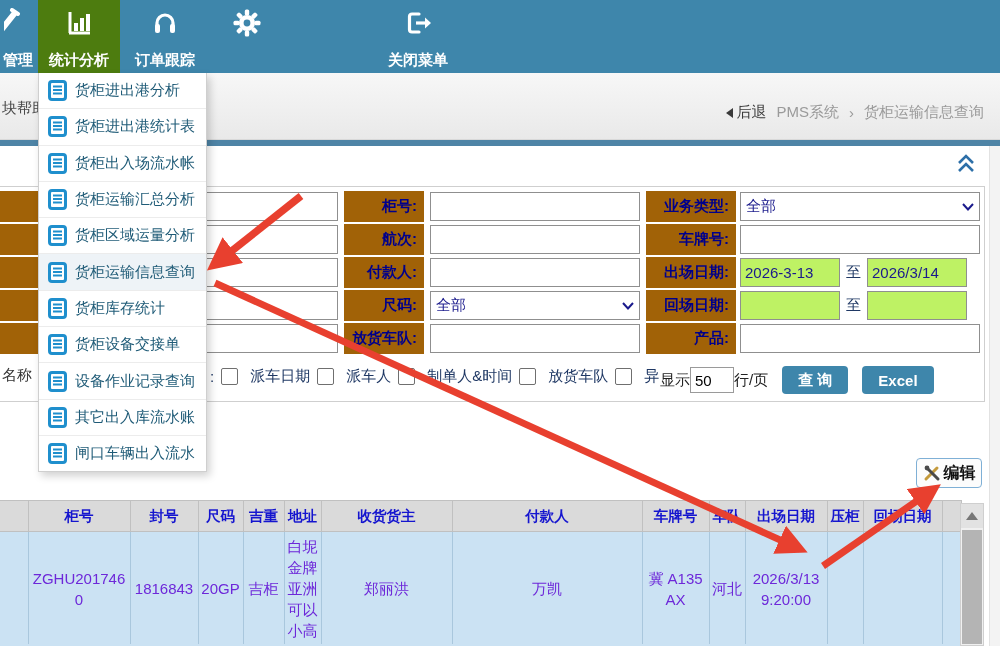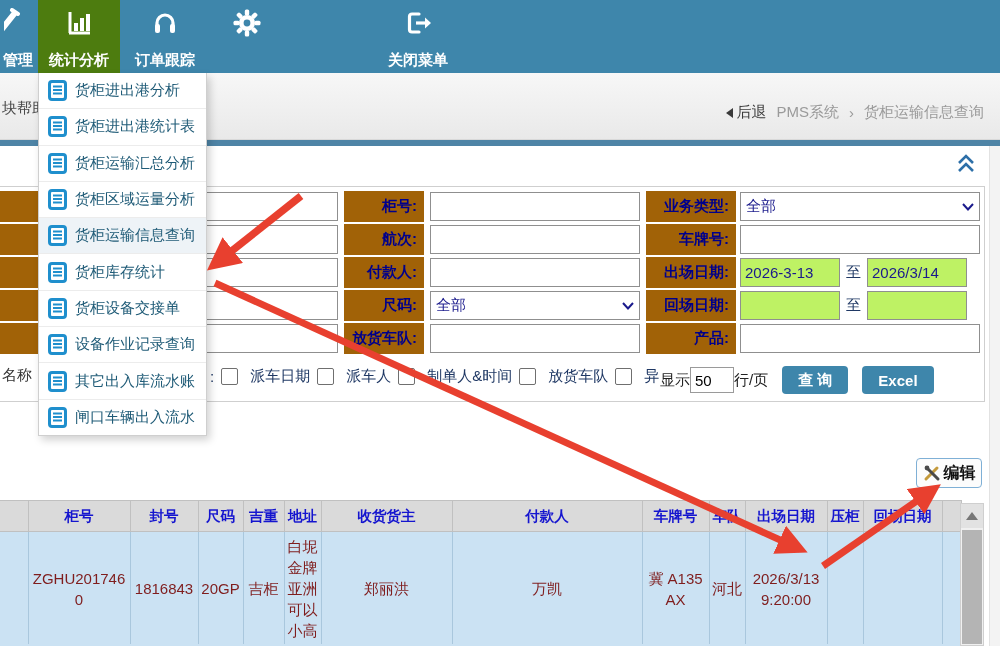--- a/index.html
+++ b/index.html
@@ -82,21 +82,21 @@
             cursor:pointer;box-sizing:border-box;}
 
   
   table.grid{position:absolute;left:0;top:500px;width:961px;border-collapse:collapse;
              table-layout:fixed;}
   table.grid th{height:28px;background:#dadada;border:1px solid #c0c0c0;border-left:none;
                 font-size:14.5px;font-weight:bold;color:#1515cf;text-align:center;
                 overflow:hidden;white-space:nowrap;}
   table.grid th:first-child{border-left:none;}
   table.grid td{height:113px;background:#cbe2f3;border-right:1px solid #a9c7dd;
-                border-bottom:2px solid #fff;font-size:15px;color:#7f1d1d;text-align:center;
+                border-bottom:2px solid #fff;font-size:15px;color:#6d28d9;text-align:center;
                 vertical-align:middle;padding:0 2px;line-height:21px;word-break:break-all;
                 overflow:hidden;}
   .row-sliver{position:absolute;left:0;top:644px;width:961px;height:2px;background:#cbe2f3;}
 
   
   .vscroll{position:absolute;left:960px;top:503px;width:24px;height:143px;background:#f0f0f0;
            border:1px solid #cfcfcf;box-sizing:border-box;}
   .vscroll-btn{position:absolute;left:0;top:0;width:22px;height:24px;background:#e2e2e2;
                display:flex;align-items:center;justify-content:center;cursor:pointer;}
   .tri-up{width:0;height:0;border-left:6px solid transparent;border-right:6px solid transparent;
@@ -437,20 +437,27 @@
           <rect x="1.5" y="1.5" width="16" height="18" rx="2.5" stroke="#1f8fcd" stroke-width="3" fill="#fff"></rect>
           <path d="M5 6.5 h9 M5 10 h9 M5 13.5 h9" stroke="#1f8fcd" stroke-width="1.8"></path>
         </svg>
         <span>货柜进出港统计表</span>
       </div>
     <div class="menu-item">
         <svg width="19" height="21" viewBox="0 0 19 21">
           <rect x="1.5" y="1.5" width="16" height="18" rx="2.5" stroke="#1f8fcd" stroke-width="3" fill="#fff"></rect>
           <path d="M5 6.5 h9 M5 10 h9 M5 13.5 h9" stroke="#1f8fcd" stroke-width="1.8"></path>
         </svg>
+        <span>货柜出入场流水帐</span>
+      </div>
+    <div class="menu-item">
+        <svg width="19" height="21" viewBox="0 0 19 21">
+          <rect x="1.5" y="1.5" width="16" height="18" rx="2.5" stroke="#1f8fcd" stroke-width="3" fill="#fff"></rect>
+          <path d="M5 6.5 h9 M5 10 h9 M5 13.5 h9" stroke="#1f8fcd" stroke-width="1.8"></path>
+        </svg>
         <span>货柜运输汇总分析</span>
       </div>
     <div class="menu-item">
         <svg width="19" height="21" viewBox="0 0 19 21">
           <rect x="1.5" y="1.5" width="16" height="18" rx="2.5" stroke="#1f8fcd" stroke-width="3" fill="#fff"></rect>
           <path d="M5 6.5 h9 M5 10 h9 M5 13.5 h9" stroke="#1f8fcd" stroke-width="1.8"></path>
         </svg>
         <span>货柜区域运量分析</span>
       </div>
     <div class="menu-item hover">

